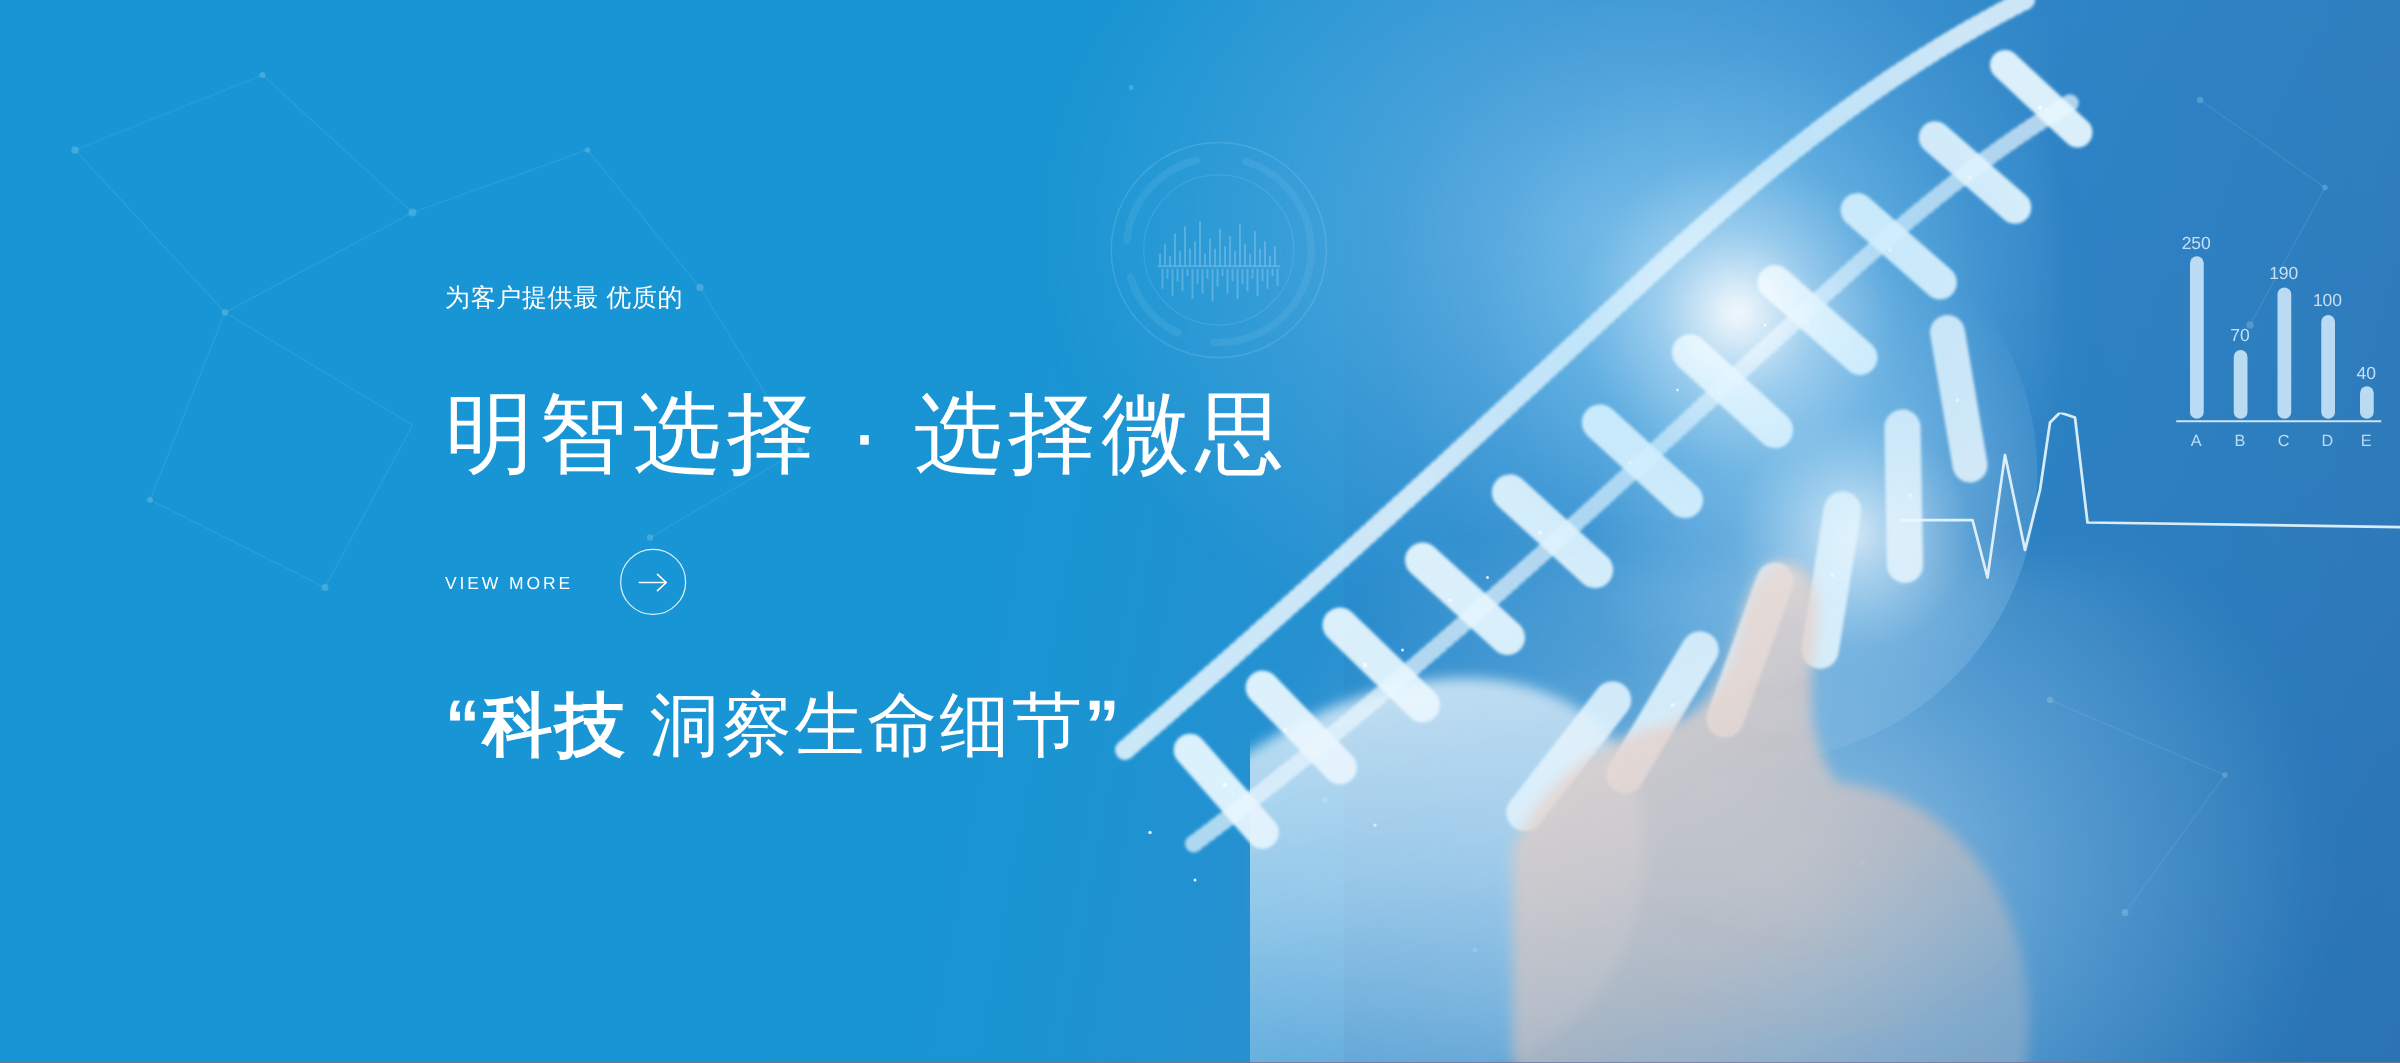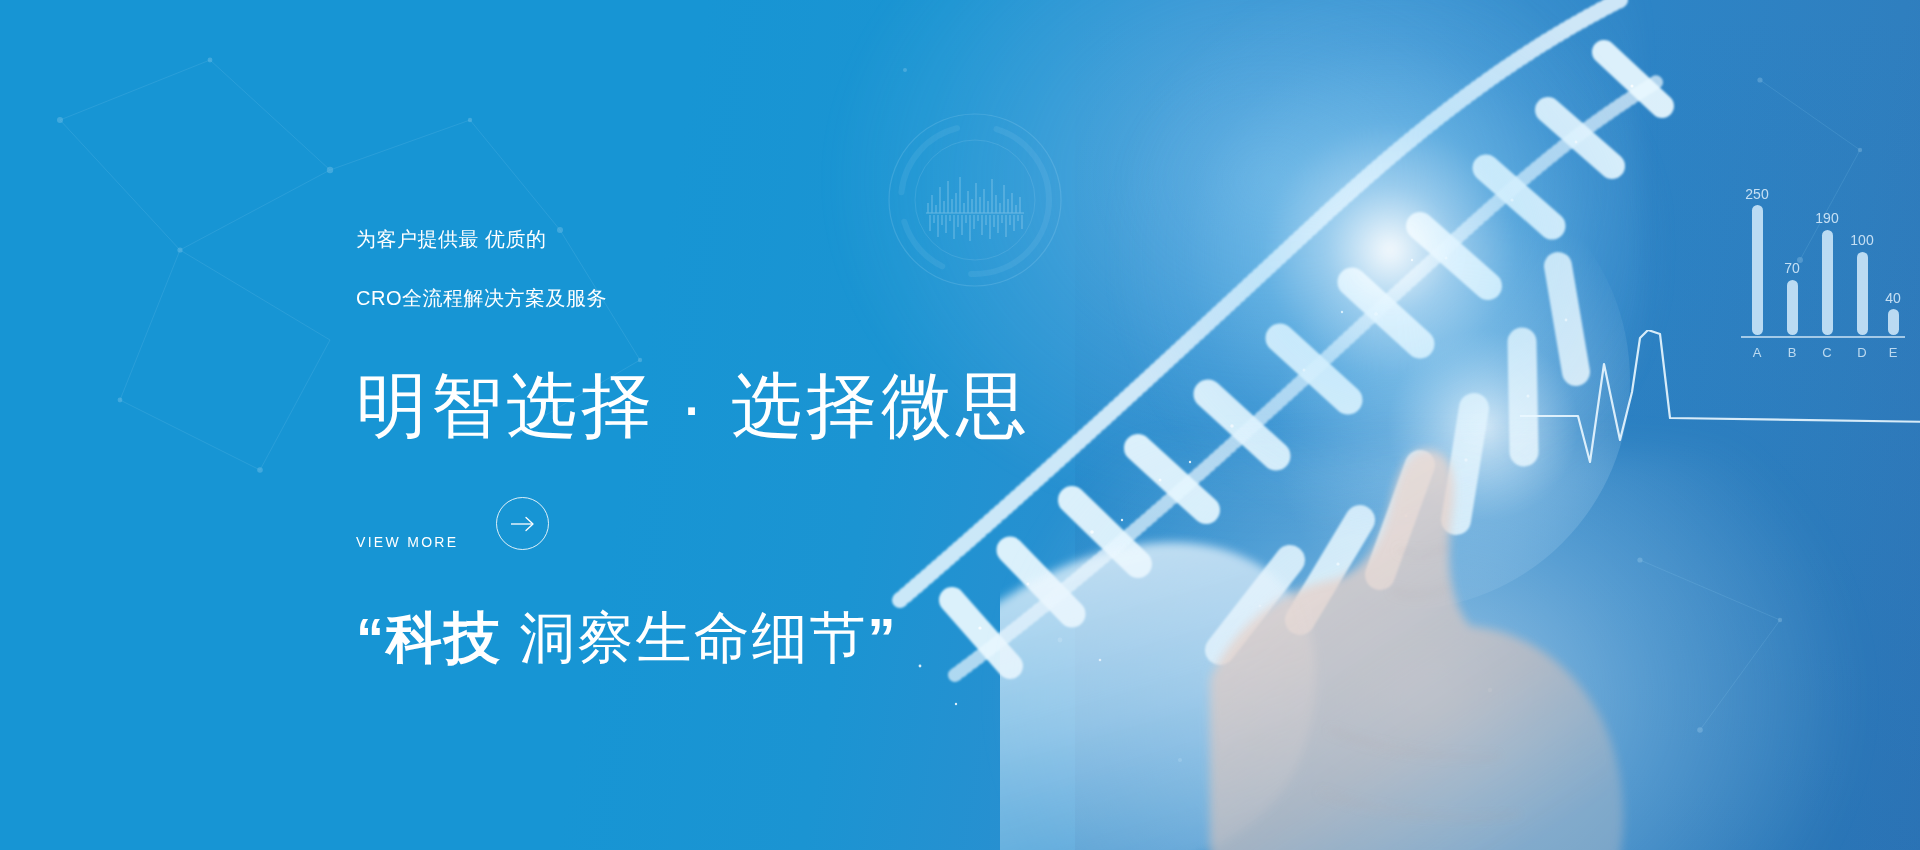--- a/index.html
+++ b/index.html
@@ -112,21 +112,21 @@
     line-height:1.12;
     font-weight:400;
     letter-spacing:4px;
     color:#ffffff;
     white-space:nowrap;
   }
 
   .viewmore{
     margin-top:52px;
     display:flex;
-    align-items:flex-end;
+    align-items:center;
     gap:38px;
     width:178px;
     cursor:pointer;
   }
   .viewmore-label{
     font-size:14px;
     letter-spacing:2.3px;
     font-weight:400;
     color:#ffffff;
     white-space:nowrap;
@@ -395,21 +395,20 @@
         <text x="127" y="172">D</text>
         <text x="158" y="172">E</text>
       </g>
     </svg>
   </div>
 
   <div class="copy">
 
     <div class="subtitle">
       <div>为客户提供最 优质的</div>
-      <div>CRO全流程解决方案及服务</div>
     </div>
 
     <div class="headline">明智选择 · 选择微思</div>
 
     <div class="viewmore">
       <span class="viewmore-label">VIEW MORE</span>
       <span class="arrow-circle">
         <svg viewBox="0 0 26 16">
           <line x1="1" y1="8" x2="23" y2="8" stroke="#ffffff" stroke-width="1.3"></line>
           <polyline points="16,1.5 23,8 16,14.5" fill="none" stroke="#ffffff" stroke-width="1.3" stroke-linecap="round" stroke-linejoin="round"></polyline>

